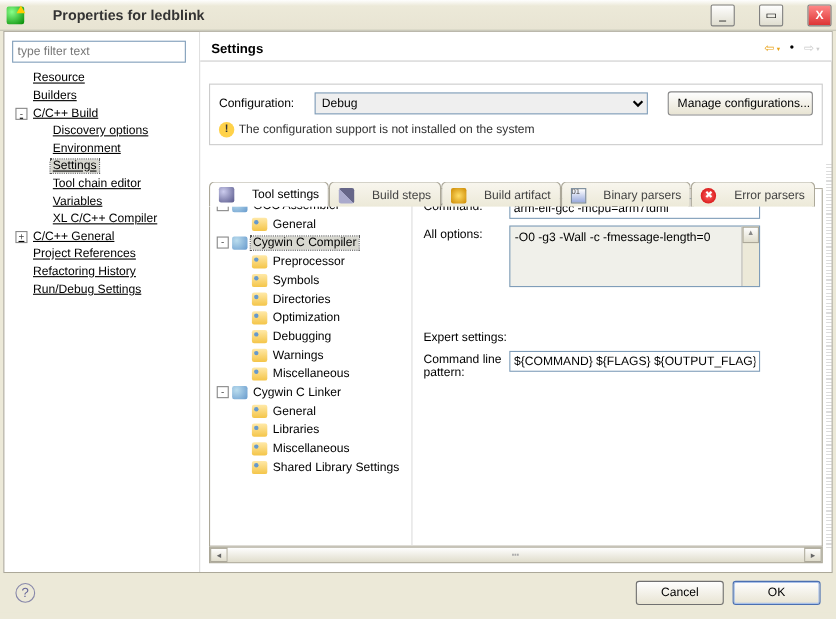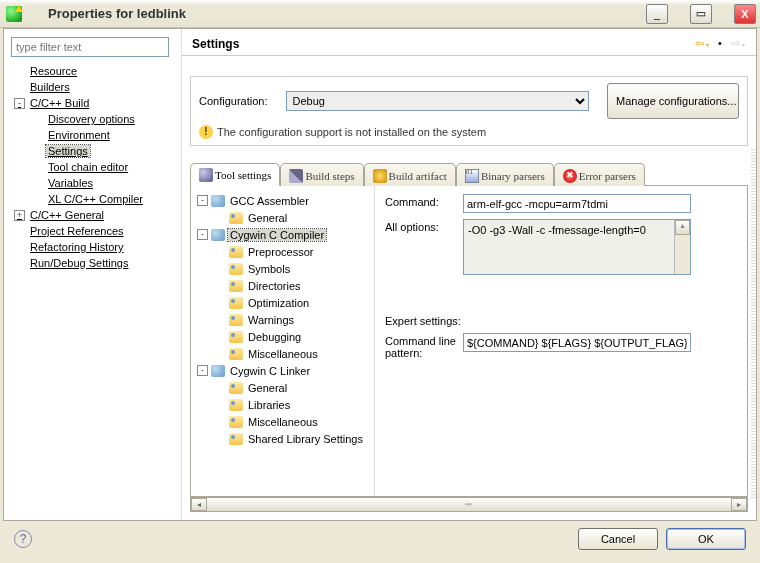--- a/index.html
+++ b/index.html
@@ -170,21 +170,21 @@
   }
   .config-row label { white-space: nowrap; }
   .config-select {
     flex: 1;
     height: 20px;
     border: 1px solid #7f9db9;
     font-size: 11px;
     padding: 1px 2px;
   }
   .manage-btn {
-    height: 36px;
+    height: 22px;
     padding: 0 8px;
     font-size: 11px;
     border: 1px solid #888;
     background: linear-gradient(#fefefe, #e8e4d3);
     border-radius: 3px;
     white-space: nowrap;
     max-width: 132px;
     overflow: hidden;
   }
   .warn-row {
@@ -213,27 +213,26 @@
   }
   .tab {
     padding: 4px 8px 3px 8px;
     border-top: 1px solid #aca899;
     border-left: 1px solid #aca899;
     border-right: 1px solid #aca899;
     border-top-left-radius: 5px;
     border-top-right-radius: 5px;
     display: flex;
     align-items: center;
-    gap: 2px;
+    gap: 16px;
     background: linear-gradient(#fefefe, #f1efe2);
     position: relative;
-    top: 1px;
+    top: 17px;
     white-space: nowrap;
     cursor: pointer;
-    font-family: Liberation Serif, serif;
   }
   .tab.active {
     background: #fff;
     border-bottom: 1px solid #fff;
     color: #000;
   }
   .tab:not(.active) {
     background: linear-gradient(#f8f6ee, #ece9d8);
     color: #444;
   }
@@ -572,27 +571,27 @@
           <div class="tree-row">
             <span class="indent" style="width: 22px;"></span>
             <span class="spacer"></span>
             <span class="tool-icon opt"></span>
             <span class="label">Optimization</span>
           </div>
           <div class="tree-row">
             <span class="indent" style="width: 22px;"></span>
             <span class="spacer"></span>
             <span class="tool-icon opt"></span>
+            <span class="label">Debugging</span>
+          </div>
+          <div class="tree-row">
+            <span class="indent" style="width: 22px;"></span>
+            <span class="spacer"></span>
+            <span class="tool-icon opt"></span>
             <span class="label">Warnings</span>
-          </div>
-          <div class="tree-row">
-            <span class="indent" style="width: 22px;"></span>
-            <span class="spacer"></span>
-            <span class="tool-icon opt"></span>
-            <span class="label">Debugging</span>
           </div>
           <div class="tree-row">
             <span class="indent" style="width: 22px;"></span>
             <span class="spacer"></span>
             <span class="tool-icon opt"></span>
             <span class="label">Miscellaneous</span>
           </div>
           <div class="tree-row">
             <span class="indent" style="width: 4px;"></span>
             <span class="twisty">-</span>

